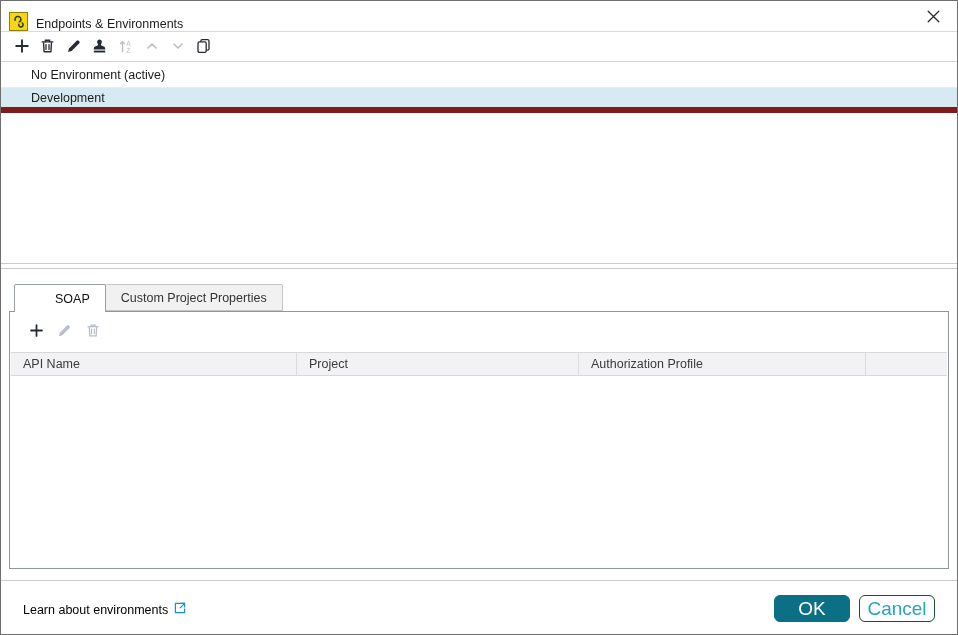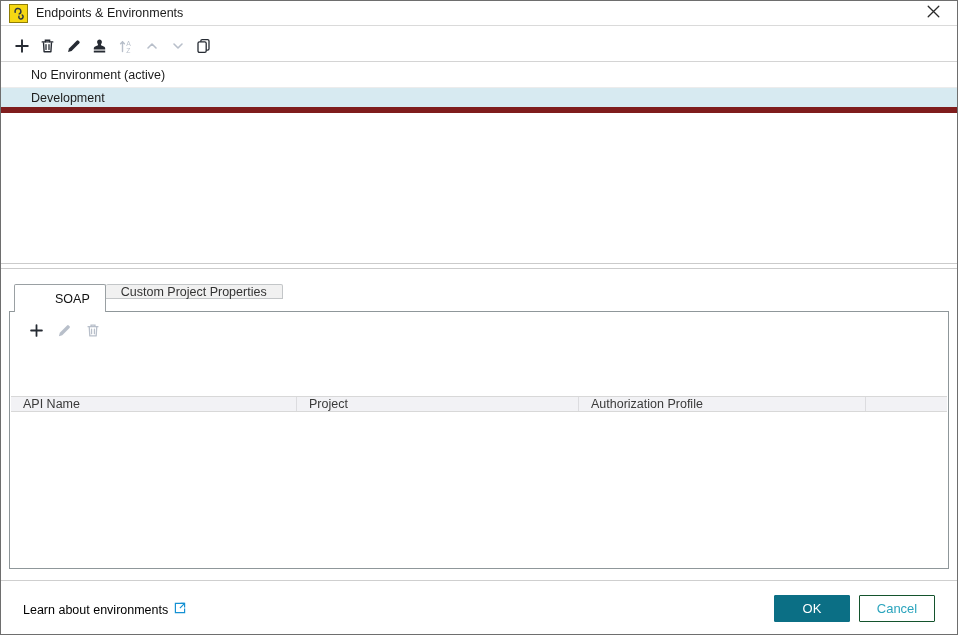--- a/index.html
+++ b/index.html
@@ -7,22 +7,22 @@
   body {
     font-family:"Liberation Sans","DejaVu Sans",sans-serif;
     font-size:12.5px; color:#1c1c1c; background:#fff;
   }
   #window {
     position:absolute; inset:0; width:958px; height:635px;
     background:#fff; border:1px solid #6e6e6e; overflow:hidden;
   }
   
   .titlebar {
-    position:absolute; top:0; left:0; right:0; height:25px;
-    display:flex; align-items:center; padding:0 10px 0 8px;
+    position:absolute; top:0; left:0; right:0; height:31px;
+    display:flex; align-items:flex-end; padding:0 10px 0 8px;
     border-bottom:1px solid #dadada; background:#fff;
   }
   .app-logo {
     width:19px; height:19px; background:#f5d713; border:1px solid #8f7d06;
     display:inline-flex; align-items:center; justify-content:center; flex:0 0 auto;
   }
   .titlebar .title { margin-left:8px; flex:1 1 auto; }
   .close-btn {
     width:28px; height:26px; display:flex; align-items:center; justify-content:center;
     background:transparent; border:none; cursor:pointer;
@@ -50,61 +50,61 @@
   }
   .env-row.selected { background:#d7eaf1; border-bottom:6px solid #7f1d1d; }
   
   .groove {
     position:absolute; top:262px; left:0; right:0; height:6px;
     border-top:1px solid #cbcbcb; border-bottom:1px solid #cbcbcb; background:#fff;
   }
   
   .tabs { position:absolute; top:283px; left:13px; display:flex; z-index:3; }
   .tab {
-    height:15px; padding:0 15px; display:flex; align-items:center;
+    height:27px; padding:0 15px; display:flex; align-items:center;
     background:#f1f1f1; border:1px solid #c3c6c8; border-left:none;
     border-radius:2px 2px 0 0; color:#333; cursor:pointer;
   }
   .tab:first-child { border-left:1px solid #9aa0a3; }
   .tab.active {
     background:#fff; border:1px solid #9aa0a3; border-bottom:none;
     height:28px; color:#111;padding-left:40px;
   }
   
   .panel {
     position:absolute; top:310px; left:8px; width:940px; height:258px;
     border:1px solid #8f979a; background:#fff;
   }
   .panel-toolbar {
     height:40px; display:flex; align-items:center; gap:11px; padding:0 0 0 18px;
   }
   
   .ep-table { position:absolute; top:40px; left:1px; right:1px; }
   .ep-header {
-    display:flex; height:16px; background:#f2f2f5;
-    border-top:1px solid #d8d8d8; border-bottom:1px solid #d8d8d8;margin-top:44px;
+    display:flex; height:24px; background:#f2f2f5;
+    border-top:1px solid #d8d8d8; border-bottom:1px solid #d8d8d8;
   }
   .ep-header .cell {
     display:flex; align-items:center; padding-left:12px; color:#3a3a3a;
     border-right:1px solid #dcdcdf;
   }
   .ep-header .cell:last-child { border-right:none; }
   .ep-row { display:flex; height:23px; border-bottom:1px solid #e6e6e6; background:#fff; }
   .ep-row .cell { display:flex; align-items:center; padding-left:12px; }
   .c0 { width:286px; } .c1 { width:282px; } .c2 { width:287px; } .c3 { flex:1 1 auto; }
   .edit-link { color:#29b0d6; cursor:pointer; text-decoration:none; }
   
   .footer-divider { position:absolute; top:579px; left:0; right:0; height:1px; background:#cfcfcf; }
   .learn-link {
     position:absolute; left:22px; top:601px; display:flex; align-items:center; gap:6px;
     color:#000000; cursor:pointer; text-decoration:none;
   }
   .btn {
-    position:absolute; top:594px; width:76px; height:27px; border-radius:1px;
-    font-family:inherit; font-size:13px; cursor:pointer;
+    position:absolute; top:594px; width:76px; height:27px; border-radius:6px;
+    font-family:inherit; font-size:19px; cursor:pointer;
     display:flex; align-items:center; justify-content:center;
   }
   .btn-ok { right:107px; background:#0b6f85; color:#fff; border:1px solid #0b6f85; }
   .btn-cancel { right:22px; background:#fff; color:#2aa4bd; border:1px solid #14532d; }
 </style>
 </head>
 <body>
 
 <div id="window">
 

